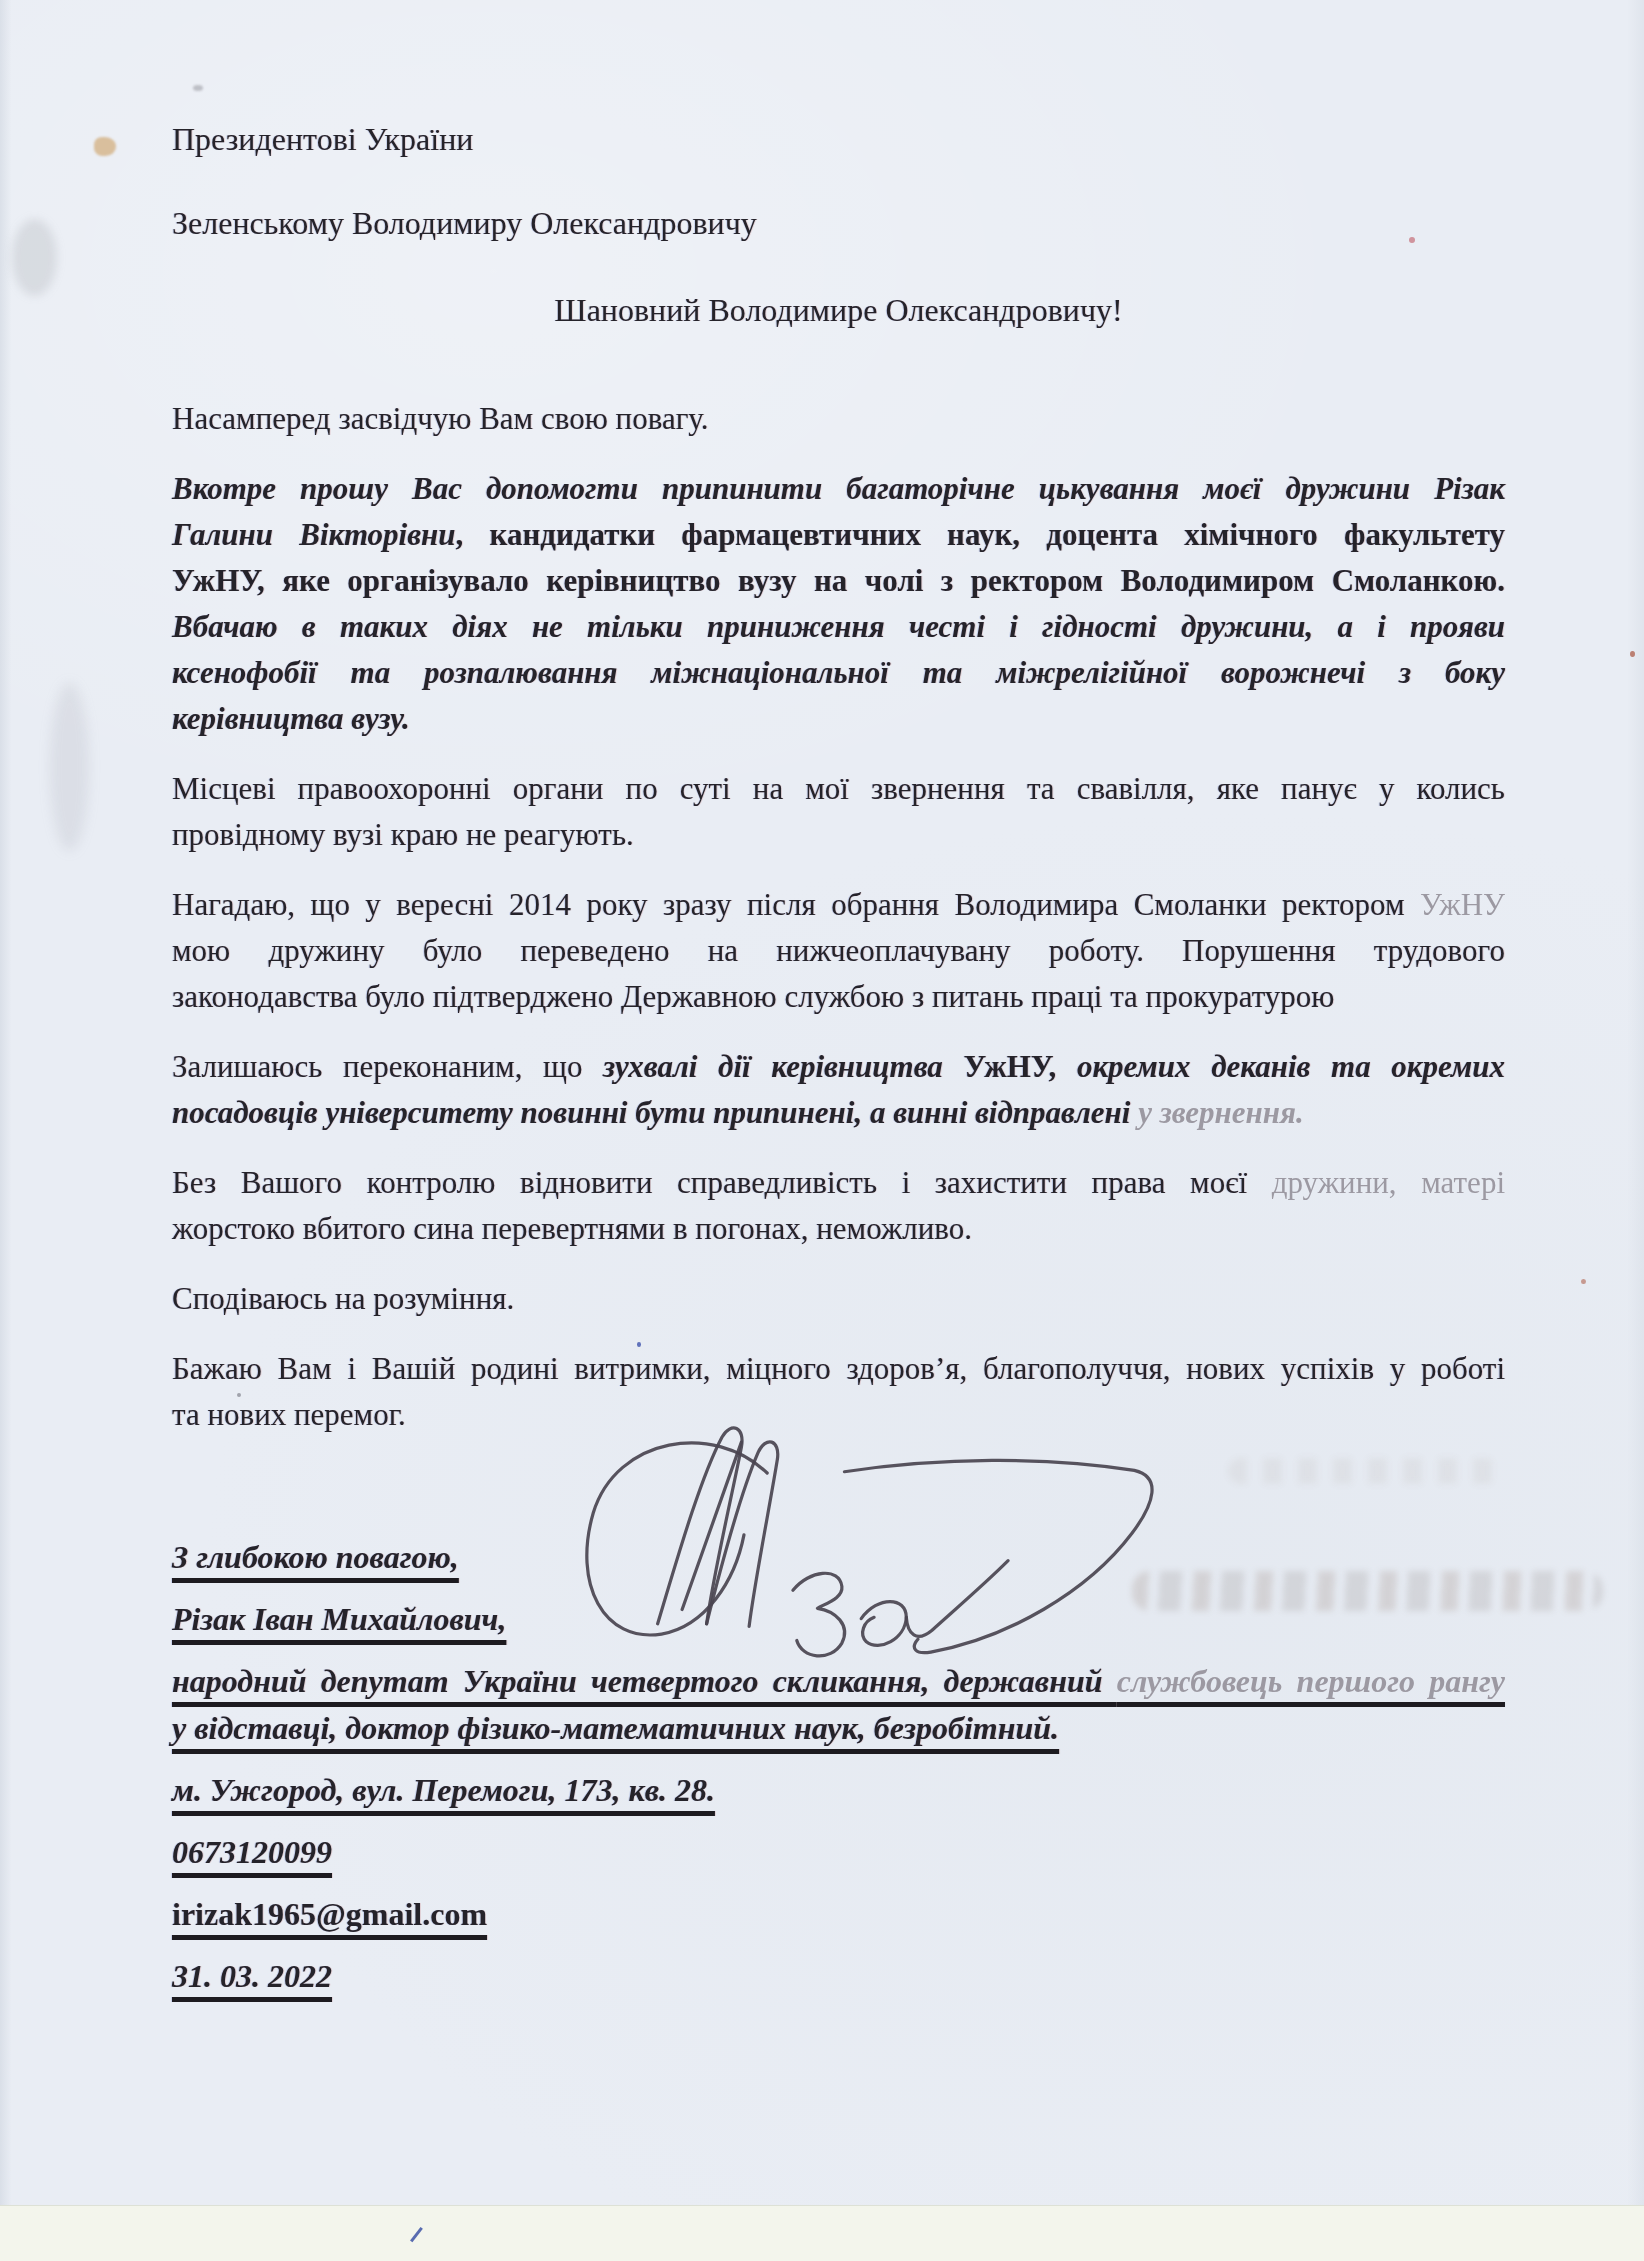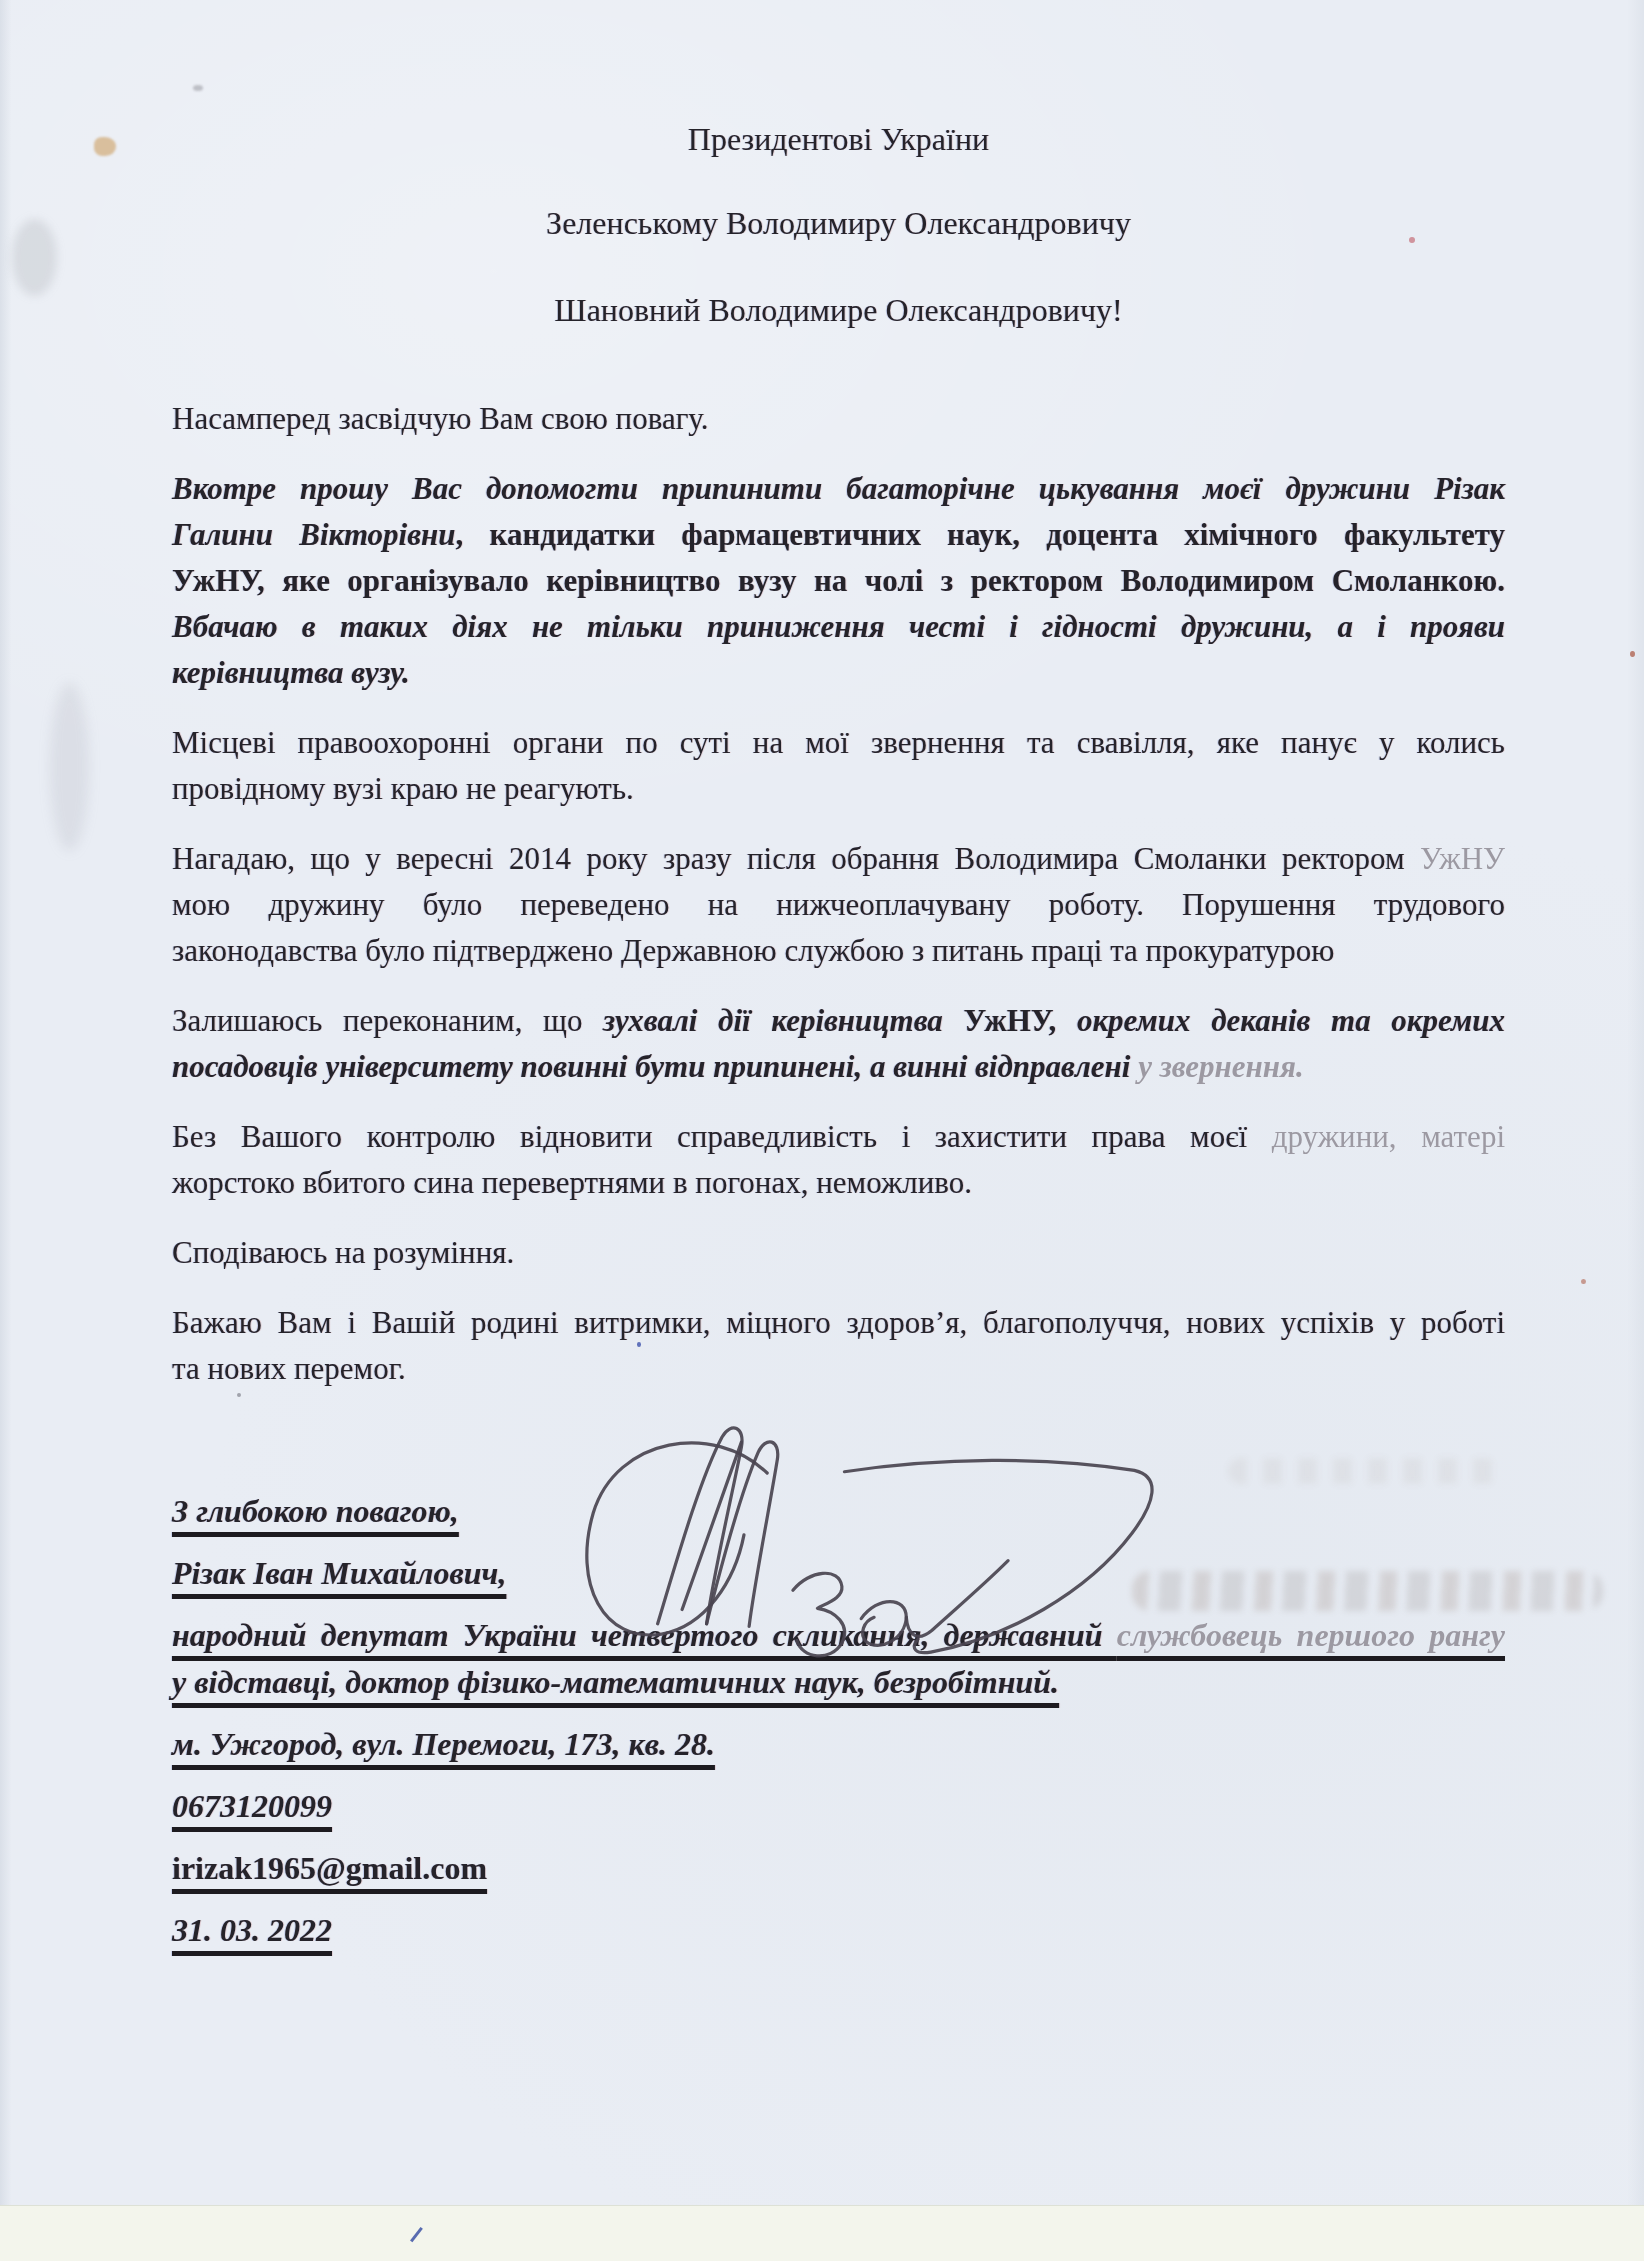--- a/index.html
+++ b/index.html
@@ -16,21 +16,21 @@
     font-family:"Liberation Serif","DejaVu Serif",serif;
     color:#25232a;
   }
   .content{
     position:relative;
     padding:97px 139px 0 172px;
     text-shadow: 0.9px 0 0 rgba(178,60,60,.16), -0.9px 0 0 rgba(58,92,196,.2);
   }
   
   .addr{
-    text-align:center;
+    text-align:left;
     font-size:32px;
     line-height:84px;
     margin-bottom:11.6px;
   }
   .salutation{
     text-align:center;
     font-size:32px;
     margin-top:27px;
     margin-bottom:67px;
   }
@@ -114,20 +114,21 @@
 
     <div id="body-paragraphs">
         <div class="para">
           <div class="line"><span class="seg">Насамперед засвідчую Вам свою повагу.</span></div>
         </div>
         <div class="para">
           <div class="line jl"><span class="seg b i">Вкотре прошу Вас допомогти припинити багаторічне цькування моєї дружини Різак</span></div>
           <div class="line jl"><span class="seg b i">Галини Вікторівни</span><span class="seg b">, кандидатки фармацевтичних наук, доцента хімічного факультету</span></div>
           <div class="line jl"><span class="seg b">УжНУ, яке організувало керівництво вузу на чолі з ректором Володимиром Смоланкою.</span></div>
           <div class="line jl"><span class="seg b i">Вбачаю в таких діях не тільки приниження честі і гідності дружини, а і прояви</span></div>
+          <div class="line jl"><span class="seg b i">ксенофобії та розпалювання міжнаціональної та міжрелігійної ворожнечі з боку</span></div>
           <div class="line"><span class="seg b i">керівництва вузу.</span></div>
         </div>
         <div class="para">
           <div class="line jl"><span class="seg">Місцеві правоохоронні органи по суті на мої звернення та свавілля, яке панує у колись</span></div>
           <div class="line"><span class="seg">провідному вузі краю не реагують.</span></div>
         </div>
         <div class="para">
           <div class="line jl"><span class="seg">Нагадаю, що у вересні 2014 року зразу після обрання Володимира Смоланки ректором </span><span class="seg faded">УжНУ</span></div>
           <div class="line jl"><span class="seg">мою дружину було переведено на нижчеоплачувану роботу. Порушення трудового</span></div>
           <div class="line"><span class="seg">законодавства було підтверджено Державною службою з питань праці та прокуратурою</span></div>

